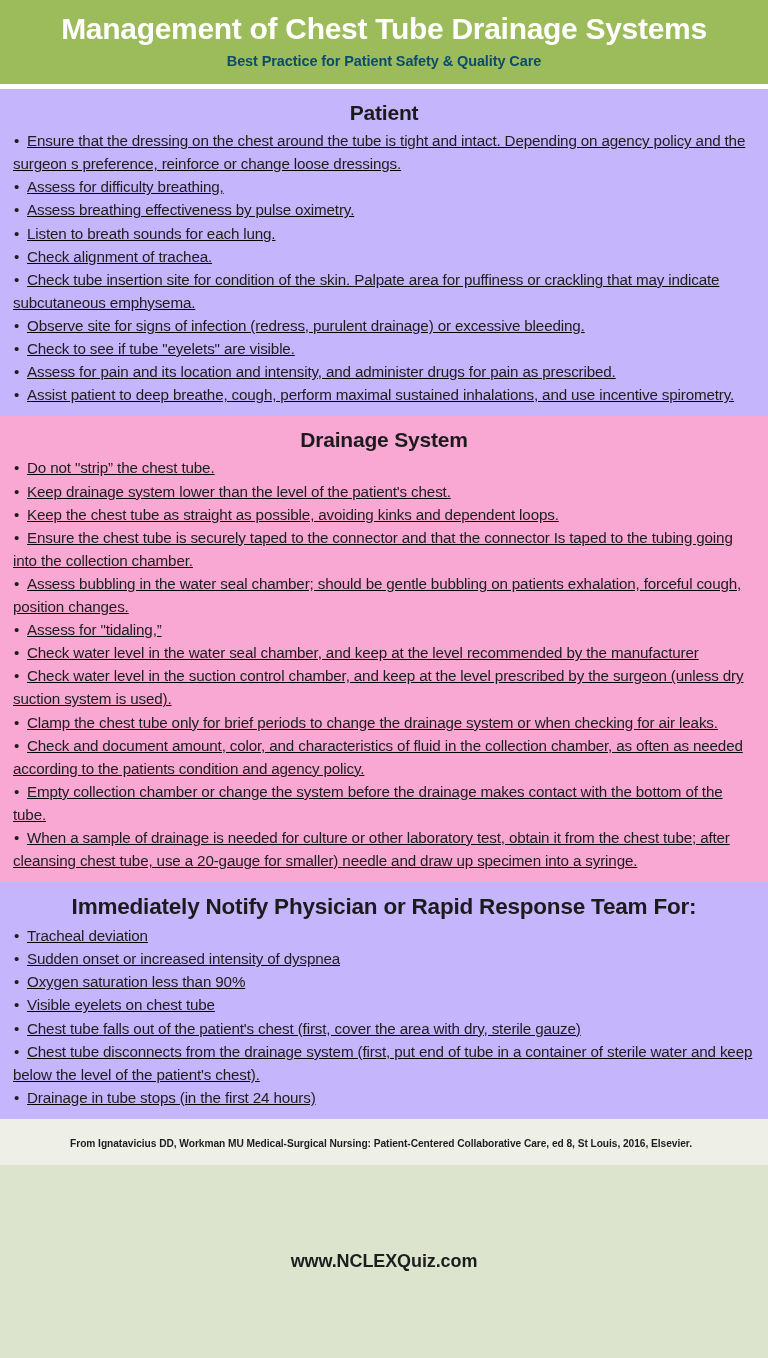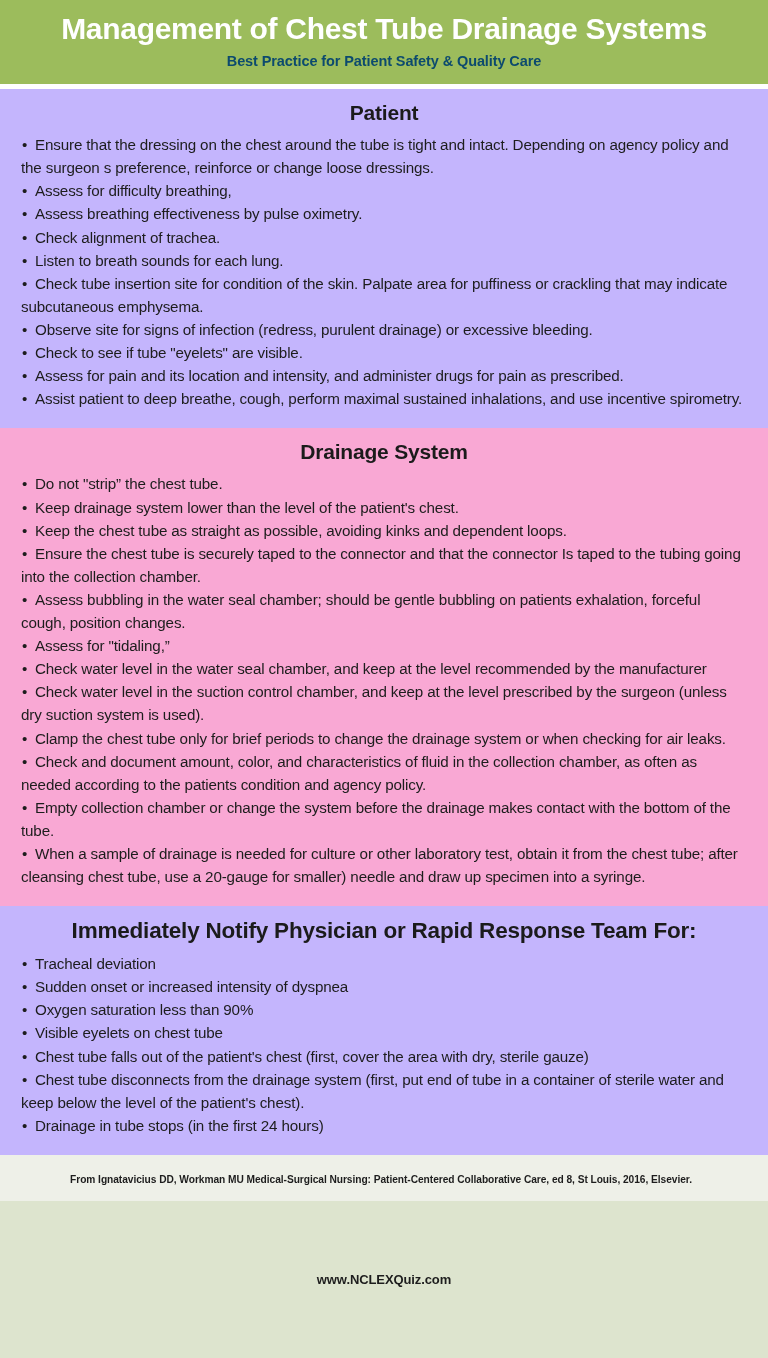--- a/index.html
+++ b/index.html
@@ -67,22 +67,23 @@
     margin: 3px 0 4px 0;
     line-height: 1.2;
     letter-spacing: -0.2px;
   }
   .section-title--wide {
     font-size: 22.5px;
   }
 
   ul.bullets {
     list-style: none;
-    margin: 8px;
+    margin: 0;
     padding: 0;
+    text-decoration: underline;
   }
   ul.bullets li {
     font-size: 15.2px;
     line-height: 1.52;
     color: #1d1d1d;
     margin: 0;
     padding: 0 0 0 0;
     text-indent: 0;
     letter-spacing: -0.15px;
   }
@@ -110,21 +111,21 @@
   }
   .site {
     background: #dde4ce;
     text-align: center;
     flex: 1 1 auto;
     display: flex;
     align-items: center;
     justify-content: center;
   }
   .site-text {
-    font-size: 13px;
+    font-size: 18px;
     font-weight: bold;
     color: #1d1d1d;
     letter-spacing: -0.1px;
   }
 </style>
 </head>
 <body>
 
 <div class="poster">
 
@@ -134,22 +135,22 @@
   </div>
 
   <div class="gap"></div>
 
   <div class="section section--tinted">
     <div class="section-title">Patient</div>
     <ul class="bullets">
       <li>Ensure that the dressing on the chest around the tube is tight and intact. Depending on agency policy and the surgeon s preference, reinforce or change loose dressings.</li>
       <li>Assess for difficulty breathing,</li>
       <li>Assess breathing effectiveness by pulse oximetry.</li>
+      <li>Listen to breath sounds for each lung.</li>
       <li>Check alignment of trachea.</li>
-      <li>Listen to breath sounds for each lung.</li>
       <li>Check tube insertion site for condition of the skin. Palpate area for puffiness or crackling that may indicate subcutaneous emphysema.</li>
       <li>Observe site for signs of infection (redress, purulent drainage) or excessive bleeding.</li>
       <li>Check to see if tube "eyelets" are visible.</li>
       <li>Assess for pain and its location and intensity, and administer drugs for pain as prescribed.</li>
       <li>Assist patient to deep breathe, cough, perform maximal sustained inhalations, and use incentive spirometry.</li>
     </ul>
   </div>
 
   <div class="section section--cream">
     <div class="section-title">Drainage System</div>

